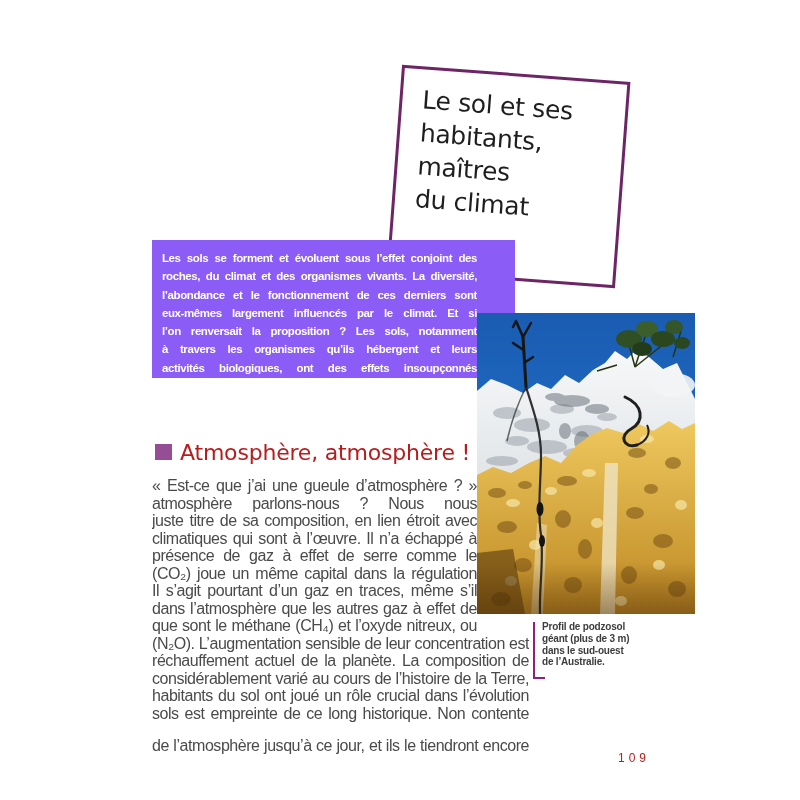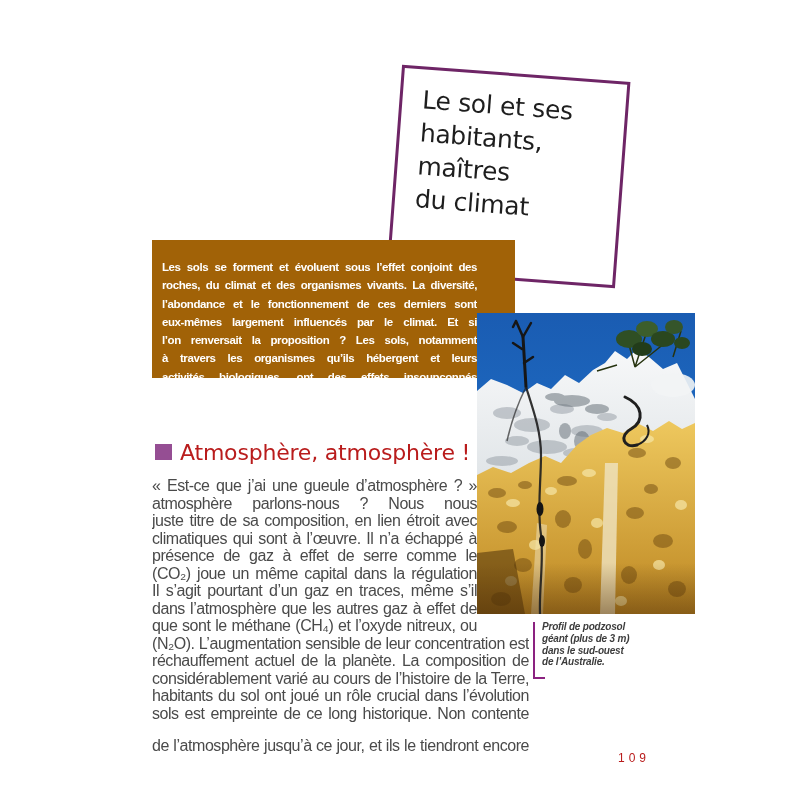--- a/index.html
+++ b/index.html
@@ -14,22 +14,22 @@
     transform:rotate(4.3deg);z-index:1;
     padding:14px 0 0 20px;
   }
   .title-box .tline{
     font-family:"DejaVu Sans",sans-serif;font-size:25px;line-height:33px;
     color:#1e1e1e;letter-spacing:-0.3px;white-space:nowrap;
   }
   
   .intro-box{
     position:absolute;left:152px;top:240px;width:363px;height:138px;
-    background:#a16207;z-index:2;box-sizing:border-box;
-    padding:18px 8px 0 10px;
+    background:#8b5cf6;z-index:2;box-sizing:border-box;
+    padding:9px 8px 0 10px;
   }
   .intro-box .tline{
     color:#ffffff;font-size:11.5px;line-height:18.3px;font-weight:bold;
     letter-spacing:-0.4px;overflow:hidden;
   }
   .justify-lines .tline{text-align:justify;text-align-last:justify;}
   .justify-lines .tline:last-child{text-align-last:left;margin-top:15px;}
   .intro-spacer{float:right;width:30px;height:96px;margin-top:54px;}
   
   .bullet{
@@ -58,21 +58,20 @@
   
   .caption-bracket{
     position:absolute;left:533px;top:622px;width:12px;height:57px;
     border-left:2.5px solid #8b2280;border-bottom:2.5px solid #8b2280;
     box-sizing:border-box;z-index:2;
   }
   .caption{
     position:absolute;left:542px;top:621px;width:116px;z-index:2;
     color:#3d3d3d;font-size:10px;font-weight:bold;line-height:11.8px;
     letter-spacing:-0.2px;
-    font-style:italic;
   }
   
   .page-number{
     position:absolute;left:618px;top:751px;z-index:2;
     font-size:12px;color:#b91c1c;letter-spacing:4px;
   }
 </style>
 </head>
 <body>
 

